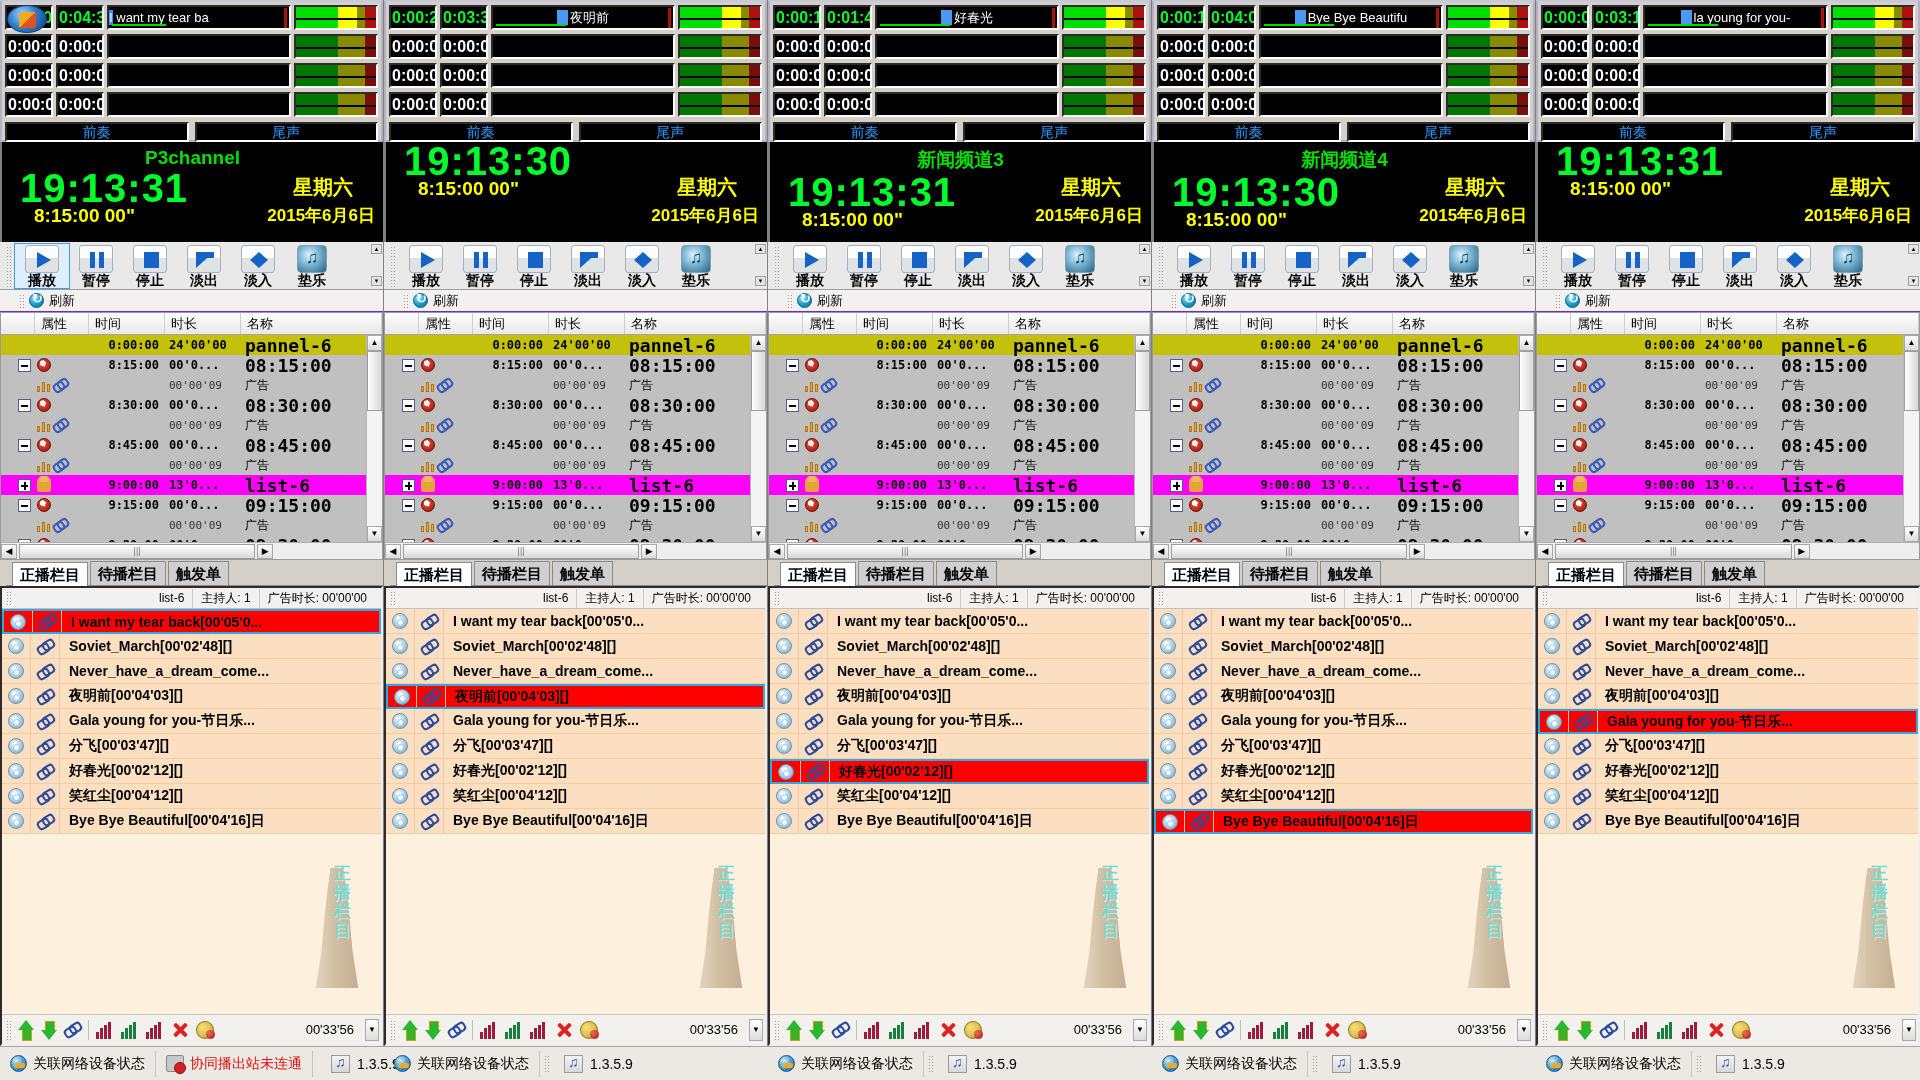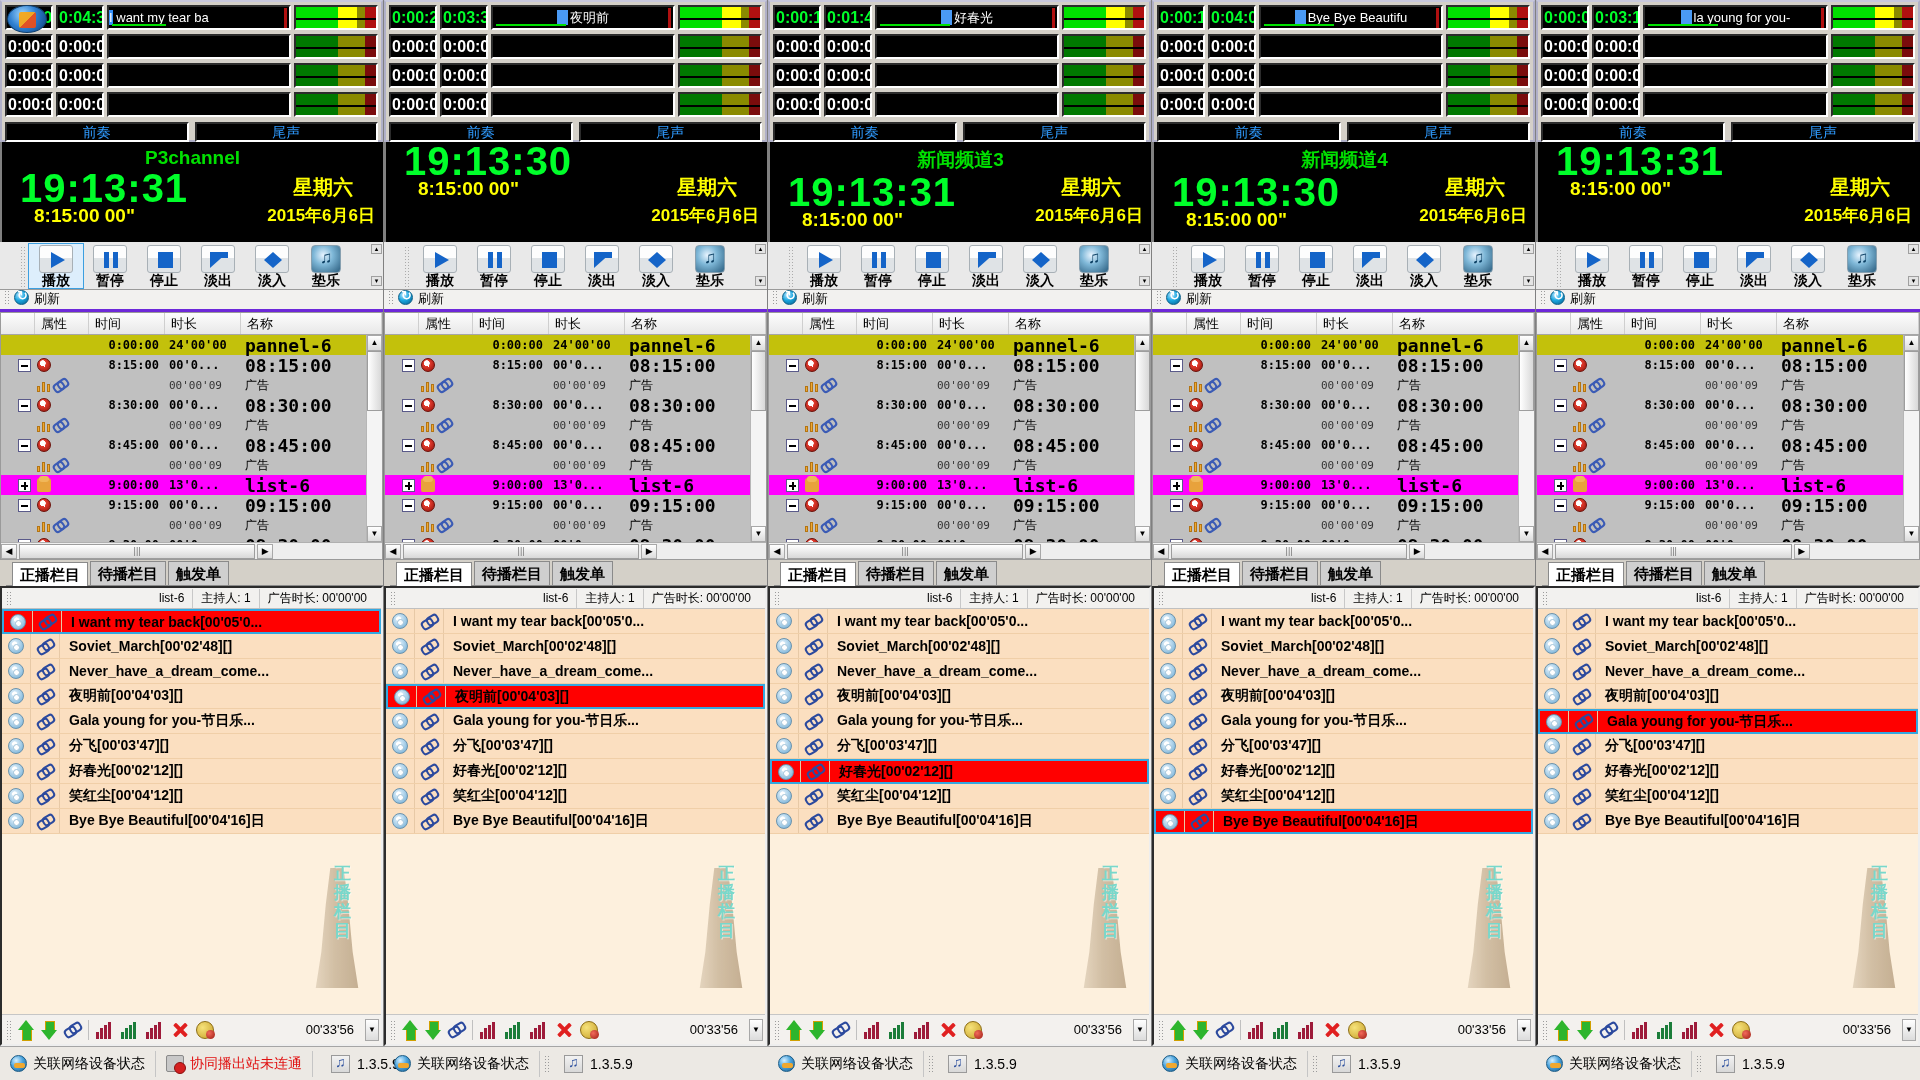--- a/index.html
+++ b/index.html
@@ -106,21 +106,21 @@
   .chname { text-align:center; color:#00e000; font-weight:bold; font-size:19px; padding-top:5px; letter-spacing:0px; }
   .bigtime { color:#00ff2a; font-weight:bold; font-size:40px; line-height:38px; padding-left:18px; letter-spacing:1px; }
   .subtime { color:#ffff00; font-weight:bold; font-size:19px; padding-left:32px; margin-top:-2px; }
   .dayname { position:absolute; right:30px; top:32px; color:#ffff00; font-weight:bold; font-size:20px; }
   .datetxt { position:absolute; right:8px; top:62px; color:#ffff00; font-weight:bold; font-size:17px; }
 
   
   .toolbar {
     height:48px; background:#e9e9e9;
     border-bottom:1px solid #9a9a9a;
-    display:flex; align-items:flex-start; padding:2px 0 0 20px; position:relative;
+    display:flex; align-items:flex-start; padding:2px 0 0 6px; position:relative;
   }
   .grip { width:6px; height:42px; margin-top:2px; margin-right:3px;
     background-image: radial-gradient(#9b9b9b 40%, transparent 41%);
     background-size:3px 3px; opacity:.8; }
   .tbtn { width:54px; text-align:center; position:relative; cursor:default; }
   .tbtn.sel { outline:1px solid #3c9fe0; background:#ddeefc; }
   .tbtn .gl {
     width:34px; height:28px; margin:1px auto 0 auto;
     background:linear-gradient(to bottom,#fdfdfd 0 48%, #dfe3e6 48% 100%);
     border:1px solid #a8b0b6; border-radius:3px; position:relative;
@@ -141,21 +141,21 @@
   .tbtn .music {
     width:30px; height:28px; margin:1px auto 0 auto; border-radius:4px;
     background: radial-gradient(circle at 40% 35%, #e8f4ff 0%, #7fb8d8 40%, #2c5f80 100%);
     border:1px solid #87a0b0; position:relative;
   }
   .tbtn .music::after { content:"\266B"; position:absolute; left:8px; top:2px; font-size:17px; color:#0b3f63; }
   .tb-scroll { position:absolute; right:1px; top:2px; width:11px; height:42px; display:flex; flex-direction:column; justify-content:space-between;}
   .tb-scroll span { display:block; width:11px; height:10px; background:#e4e4e4; border:1px solid #a0a0a0; font-size:7px; text-align:center; line-height:8px;}
 
   
-  .refreshbar { height:22px; background:#f2f1ef; border-bottom:3px solid #6d28d9; display:flex; align-items:flex-start; padding-left:4px; }
+  .refreshbar { height:22px; background:#f2f1ef; border-bottom:1px solid #6d28d9; display:flex; align-items:center; padding-left:19px; }
   .refreshbar .dots { width:5px; height:14px; background-image: radial-gradient(#9b9b9b 40%, transparent 41%); background-size:3px 3px; margin-right:5px;}
   .refreshbar .ricon { width:15px; height:15px; border-radius:50%;
      background:radial-gradient(circle at 35% 30%, #bfe9ff 0%, #1aa6e0 45%, #065d88 100%);
      border:1px solid #0b5f88; margin-right:5px; position:relative; }
   .refreshbar .ricon::after { content:"\21BB"; position:absolute; left:2px; top:-3px; font-size:13px; color:#fff; font-weight:bold;}
   .refreshbar .rlabel { font-size:13px; color:#000; }
 
   
   .treewrap { flex:0 0 auto; height:248px; background:#c0c0c0; display:flex; flex-direction:column; border:1px solid #9a9a9a; }
   .treehead { display:flex; height:22px; background:linear-gradient(to bottom,#fdfdfd,#e8e8e8); border-bottom:1px solid #a6a6a6; font-size:13px; }

